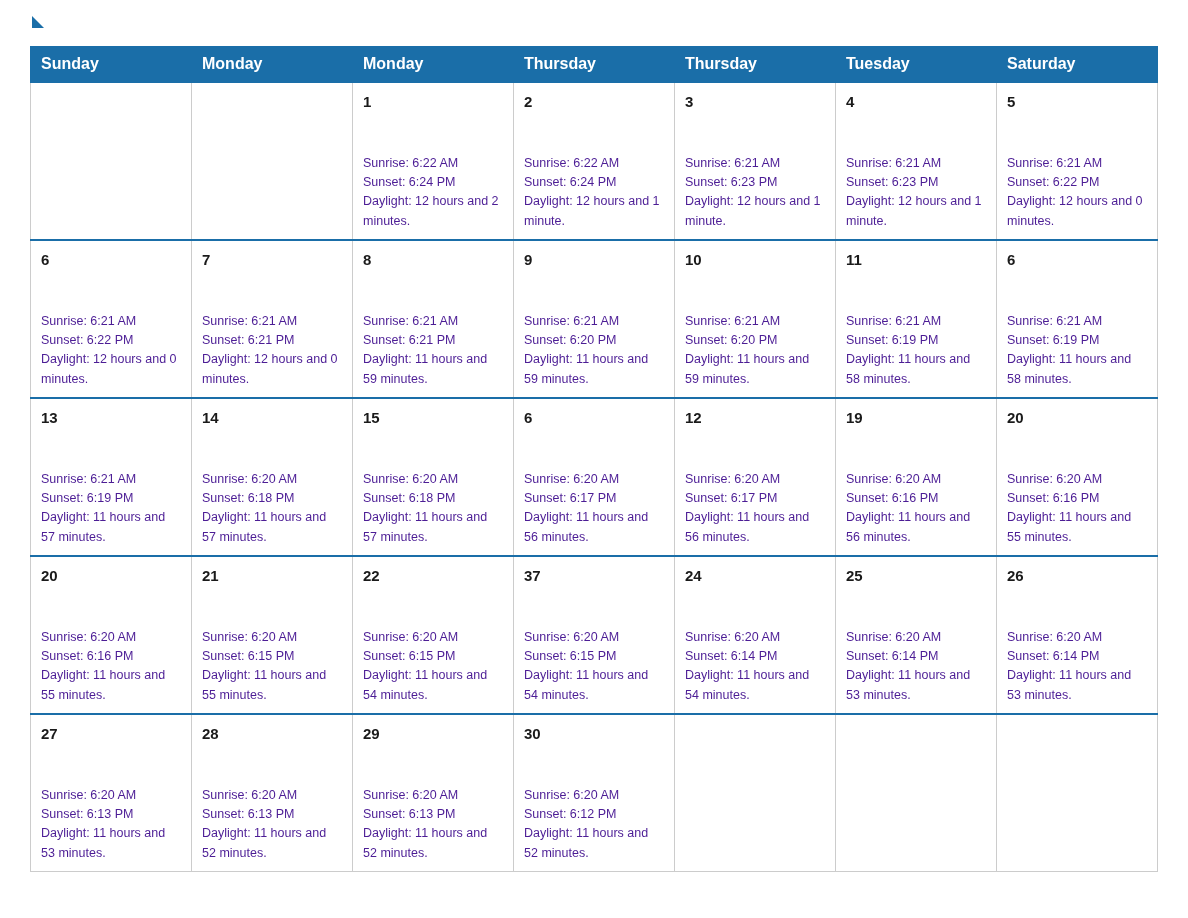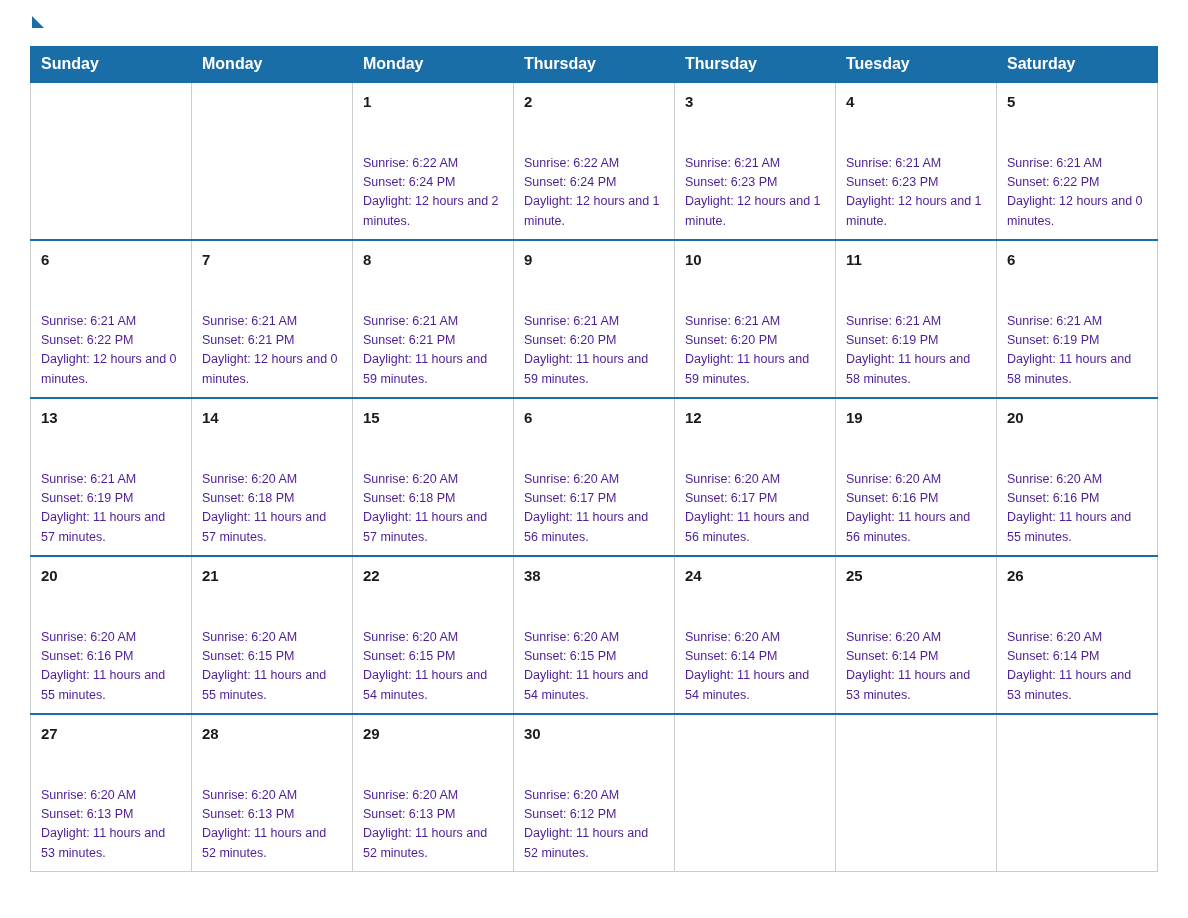--- a/index.html
+++ b/index.html
@@ -223,21 +223,21 @@
         </td>
         <td>
           <span class="day-number">21</span>
           <div class="day-info">Sunrise: 6:20 AM<br>Sunset: 6:15 PM<br>Daylight: 11 hours and 55 minutes.</div>
         </td>
         <td>
           <span class="day-number">22</span>
           <div class="day-info">Sunrise: 6:20 AM<br>Sunset: 6:15 PM<br>Daylight: 11 hours and 54 minutes.</div>
         </td>
         <td>
-          <span class="day-number">38</span>
+          <span class="day-number">37</span>
           <div class="day-info">Sunrise: 6:20 AM<br>Sunset: 6:15 PM<br>Daylight: 11 hours and 54 minutes.</div>
         </td>
         <td>
           <span class="day-number">24</span>
           <div class="day-info">Sunrise: 6:20 AM<br>Sunset: 6:14 PM<br>Daylight: 11 hours and 54 minutes.</div>
         </td>
         <td>
           <span class="day-number">25</span>
           <div class="day-info">Sunrise: 6:20 AM<br>Sunset: 6:14 PM<br>Daylight: 11 hours and 53 minutes.</div>
         </td>

